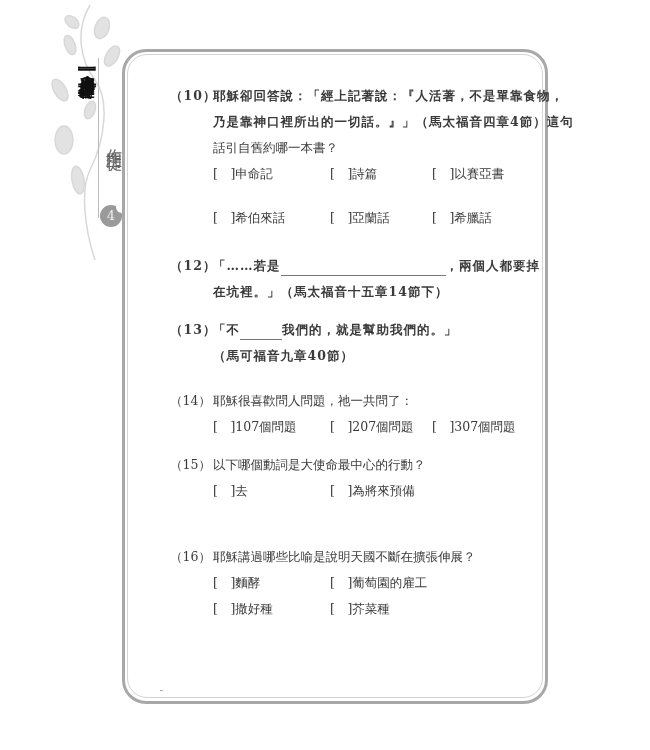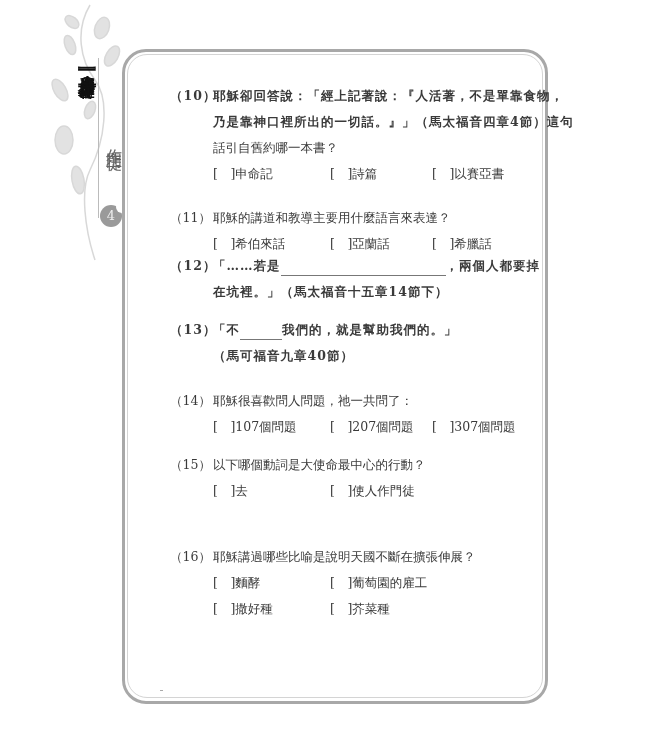--- a/index.html
+++ b/index.html
@@ -73,21 +73,20 @@
     <div class="qline indent quote">乃是靠神口裡所出的一切話。』」（馬太福音四章4節）這句</div>
     <div class="qline indent">話引自舊約哪一本書？</div>
     <div class="opts">
       <span class="opt c1">[　]申命記</span>
       <span class="opt c2">[　]詩篇</span>
       <span class="opt c3">[　]以賽亞書</span>
     </div>
   </div>
 
   <div class="q" style="top:130px">
-    <div class="qline"><span class="qnum">（11）</span><span>耶穌的講道和教導主要用什麼語言來表達？</span></div>
     <div class="opts">
       <span class="opt c1">[　]希伯來話</span>
       <span class="opt c2">[　]亞蘭話</span>
       <span class="opt c3">[　]希臘話</span>
     </div>
   </div>
 
   <div class="q" style="top:178px">
     <div class="qline quote"><span class="qnum">（12）</span><span>「……若是</span><span class="blank" style="width:165px"></span><span>，兩個人都要掉</span></div>
     <div class="qline indent quote">在坑裡。」（馬太福音十五章14節下）</div>
@@ -104,21 +103,21 @@
       <span class="opt c1">[　]107個問題</span>
       <span class="opt c2">[　]207個問題</span>
       <span class="opt c3">[　]307個問題</span>
     </div>
   </div>
 
   <div class="q" style="top:377px">
     <div class="qline"><span class="qnum">（15）</span><span>以下哪個動詞是大使命最中心的行動？</span></div>
     <div class="opts">
       <span class="opt c1">[　]去</span>
-      <span class="opt c2">[　]使人作門徒</span>
+      <span class="opt c2">[　]為將來預備</span>
     </div>
   </div>
 
   <div class="q" style="top:469px">
     <div class="qline"><span class="qnum">（16）</span><span>耶穌講過哪些比喻是說明天國不斷在擴張伸展？</span></div>
     <div class="opts">
       <span class="opt c1">[　]麵酵</span>
       <span class="opt c2">[　]葡萄園的雇工</span>
     </div>
     <div class="opts">

